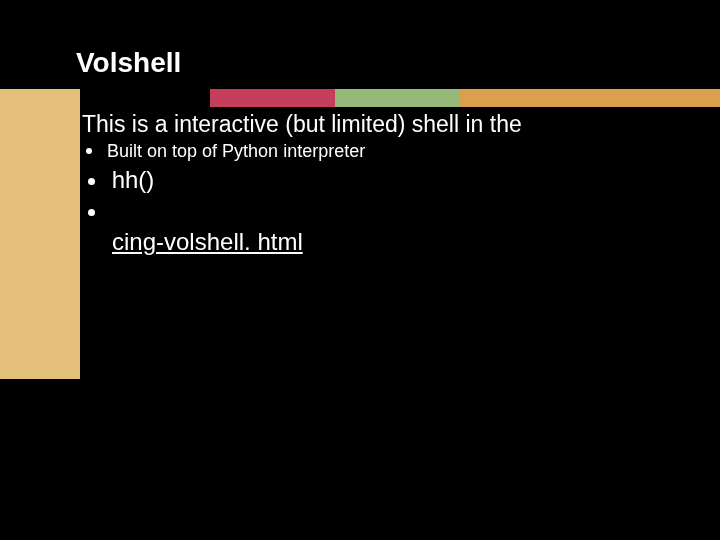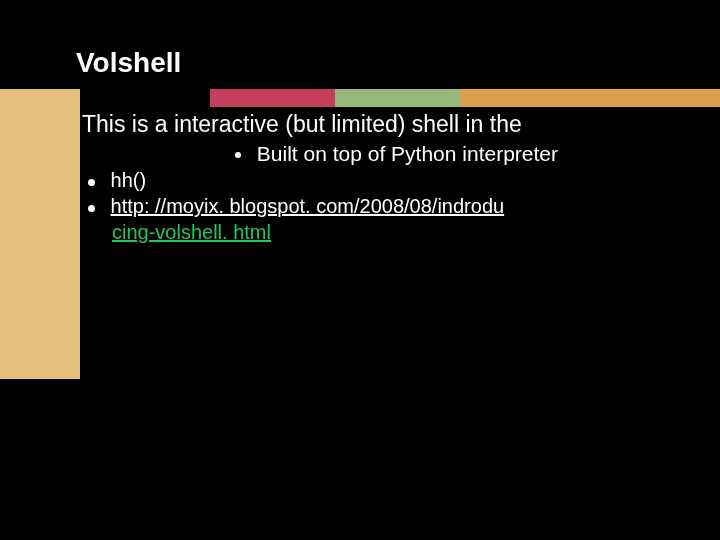--- a/index.html
+++ b/index.html
@@ -56,23 +56,22 @@
     right: 4px;
   }
   .intro {
     font-size: 23px;
     line-height: 1.18;
     color: #fff;
   }
   .bullet-row {
     margin-top: 2px;
     margin-left: 2px;
-    font-size: 21px;
+    font-size: 18px;
     line-height: 1.3;
-    text-align: center;
   }
   .dot {
     display: inline-block;
     width: 6px;
     height: 6px;
     background: #fff;
     border-radius: 50%;
     vertical-align: middle;
     margin-right: 10px;
     margin-left: 2px;
@@ -109,31 +108,31 @@
     font-size: 15.5px;
     line-height: 1.45;
   }
   .u { text-decoration: underline; }
   .help {
     margin-top: 12px;
     font-size: 23px;
     line-height: 1.25;
   }
   .help-item {
-    font-size: 20px;
+    font-size: 24px;
     margin-left: 2px;
     line-height: 1.3;
   }
   .link {
     text-decoration: underline;
     color: #fff;
   }
   .link-cont {
     text-decoration: underline;
-    color: #22c55e;
+    color: #ffffff;
     margin-left: 28px;
     display: inline-block;
   }
 </style>
 </head>
 <body>
 
 <div class="slide">
 
   <div class="title">Volshell</div>
@@ -161,18 +160,18 @@
 
 
 
     <div class="help-item">
       <span class="bigdot"></span>
       <span>hh()</span>
     </div>
 
     <div class="help-item">
       <span class="bigdot"></span>
-      <a class="link">http: //moyix. blogspot. com/2008/08/indrodu</a><br>
+      <br>
       <span class="link-cont">cing-volshell. html</span>
     </div>
 
   </div>
 </div>
 
 </body></html>

